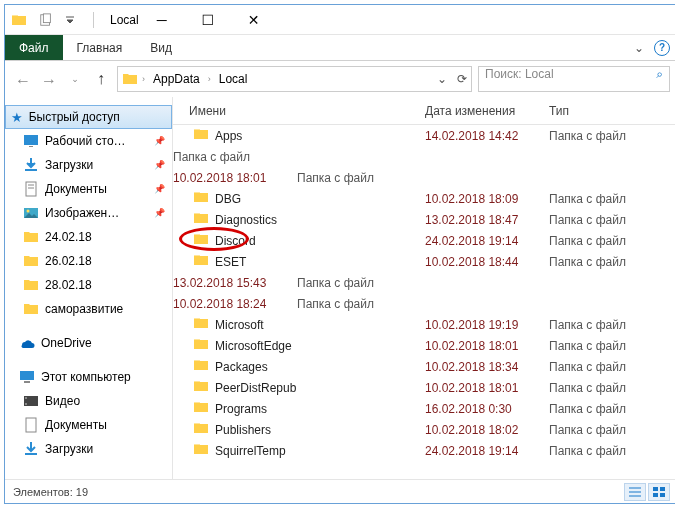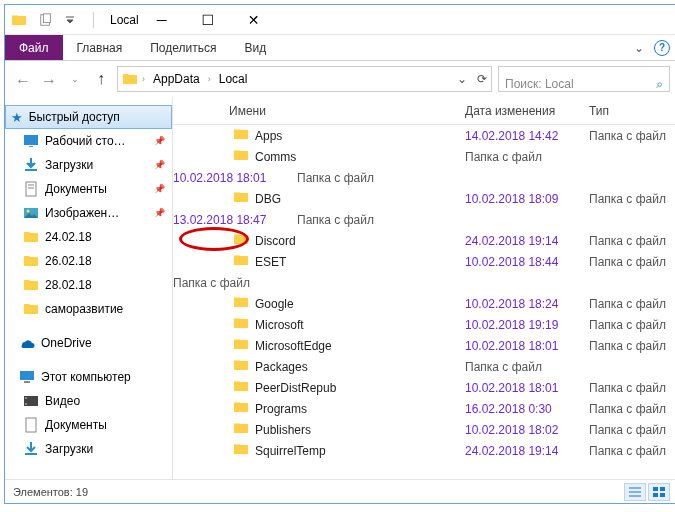--- a/index.html
+++ b/index.html
@@ -12,53 +12,53 @@
 .folder-glyph { width: 16px; height: 16px; }
 .titlebar-qat { display: flex; gap: 2px; margin-left: 4px; }
 .qat-btn { width: 22px; height: 22px; display: flex; align-items: center; justify-content: center; }
 .titlebar-sep { width: 1px; height: 16px; background: #ccc; margin: 0 8px; }
 .titlebar-title { font-size: 12px; color: #000; flex: 1; padding-left: 4px; }
 .titlebar-controls { display: flex; }
 .ctrl-btn { width: 46px; height: 30px; display: flex; align-items: center; justify-content: center; font-size: 14px; color: #000; }
 
 .ribbon { height: 26px; display: flex; align-items: stretch; border-bottom: 1px solid #d0d0d0; background: #fff; }
 .ribbon-tab { padding: 0 14px; font-size: 12px; display: flex; align-items: center; color: #333; }
-.ribbon-tab.file { background: #701a75; color: #fff; }
+.ribbon-tab.file { background: #14532d; color: #fff; }
 .ribbon-right { margin-left: auto; display: flex; align-items: center; padding-right: 8px; gap: 10px; color: #555; font-size: 12px; }
 .help-circle { width: 16px; height: 16px; border: 1.5px solid #1979ca; border-radius: 50%; display: flex; align-items: center; justify-content: center; color: #1979ca; font-size: 10px; font-weight: bold; }
 
 .navbar { height: 36px; display: flex; align-items: center; padding: 4px 8px; gap: 6px; }
 .nav-arrows { display: flex; gap: 6px; align-items: center; color: #888; }
 .nav-arrow { width: 20px; height: 20px; display: flex; align-items: center; justify-content: center; }
 .nav-arrow.enabled { color: #333; }
 .breadcrumb { flex: 1; height: 26px; border: 1px solid #ccc; display: flex; align-items: center; padding: 0 4px; gap: 4px; font-size: 12px; }
 .crumb { padding: 0 4px; }
 .crumb-sep { color: #888; font-size: 9px; }
 .crumb-spacer { flex: 1; }
-.searchbox { width: 172px; height: 26px; border: 1px solid #ccc; display: flex; align-items: flex-end; padding: 0 6px; font-size: 12px; color: #888; justify-content: space-between; }
+.searchbox { width: 192px; height: 26px; border: 1px solid #ccc; display: flex; align-items: flex-start; padding: 0 6px; font-size: 12px; color: #888; justify-content: space-between; }
 
 .body { flex: 1; display: flex; overflow: hidden; }
 
 .sidebar { width: 168px; border-right: 1px solid #e5e5e5; overflow-y: auto; padding-top: 8px; font-size: 12px; }
 .nav-item { display: flex; align-items: center; height: 24px; padding-left: 18px; gap: 6px; }
 .nav-item.top { padding-left: 6px; font-weight: normal; }
 .nav-item.selected { background: linear-gradient(#e6f0fa, #cce4f7); border: 1px solid #7bb3e5; padding-left: 5px; }
 .nav-pin { color: #1979ca; font-size: 13px; }
 .nav-icon { width: 16px; height: 16px; flex-shrink: 0; }
 .pin-tiny { color: #1979ca; font-size: 9px; margin-left: auto; margin-right: 6px; }
 
 .content { flex: 1; overflow: hidden; display: flex; flex-direction: column; }
 .headers { display: flex; height: 28px; border-bottom: 1px solid #e5e5e5; align-items: center; font-size: 12px; color: #444; }
-.col-name { width: 252px; padding-left: 16px; margin-left: 40px; }
+.col-name { width: 252px; padding-left: 16px; }
 .col-date { width: 124px; }
 .col-type { flex: 1; }
 .filelist { flex: 1; overflow: hidden; }
 .file-row { display: flex; height: 21px; align-items: center; font-size: 12px; color: #222; position: relative; }
 .file-row .col-name { display: flex; align-items: center; gap: 6px; padding-left: 20px; }
-.file-row .col-date { color: #6d28d9; }
+.file-row .col-date { color: #7f1d1d; }
 .file-row .col-type { color: #555; white-space: nowrap; overflow: hidden; }
 
 .circle-annotation { position: absolute; width: 70px; height: 24px; border: 3px solid #d40000; border-radius: 50%; left: 6px; top: -3px; pointer-events: none; }
 
 .statusbar { height: 24px; border-top: 1px solid #e5e5e5; display: flex; align-items: center; padding: 0 8px; font-size: 11px; color: #444; }
 .status-right { margin-left: auto; display: flex; gap: 2px; }
 .view-btn { width: 22px; height: 18px; border: 1px solid #bcd4ec; background: #e6f0fa; display: flex; align-items: center; justify-content: center; }
 
 svg.folder { width: 16px; height: 16px; }
 </style>
@@ -92,21 +92,20 @@
     <div class="titlebar-controls">
       <div class="ctrl-btn">─</div>
       <div class="ctrl-btn">☐</div>
       <div class="ctrl-btn">✕</div>
     </div>
   </div>
 
   <div class="ribbon">
     <div class="ribbon-tab file">Файл</div>
     <div class="ribbon-tab">Главная</div>
-    <div class="ribbon-tab">Поделиться</div>
     <div class="ribbon-tab">Вид</div>
     <div class="ribbon-right">
       <span>⌄</span>
       <div class="help-circle">?</div>
     </div>
   </div>
 
   <div class="navbar">
     <div class="nav-arrows">
       <div class="nav-arrow">←</div>
@@ -244,45 +243,45 @@
               <span><svg class="folder" viewBox="0 0 16 16">
                   <path fill="#ffcf48" d="M1 3h5l1 1h8v9H1z"></path>
                   <path fill="#ffe59a" d="M1 3h5l1 1H1z"></path>
                 </svg></span>
               <span>Apps</span>
             </div>
             <div class="col-date">14.02.2018 14:42</div>
             <div class="col-type">Папка с файл</div>
           </div>
           <div class="file-row">
-            <div class="col-name">
-              <span><svg class="folder" viewBox="0 0 16 16">
-                  <path fill="#ffcf48" d="M1 3h5l1 1h8v9H1z"></path>
-                  <path fill="#ffe59a" d="M1 3h5l1 1H1z"></path>
-                </svg></span>
-              <span>Comms</span>
-            </div>
             <div class="col-type">Папка с файл</div>
           </div>
           <div class="file-row">
             <div class="col-date">10.02.2018 18:01</div>
             <div class="col-type">Папка с файл</div>
           </div>
           <div class="file-row">
             <div class="col-name">
               <span><svg class="folder" viewBox="0 0 16 16">
                   <path fill="#ffcf48" d="M1 3h5l1 1h8v9H1z"></path>
                   <path fill="#ffe59a" d="M1 3h5l1 1H1z"></path>
                 </svg></span>
               <span>DBG</span>
             </div>
             <div class="col-date">10.02.2018 18:09</div>
             <div class="col-type">Папка с файл</div>
           </div>
           <div class="file-row">
+            <div class="col-name">
+              <span><svg class="folder" viewBox="0 0 16 16">
+                  <path fill="#ffcf48" d="M1 3h5l1 1h8v9H1z"></path>
+                  <path fill="#ffe59a" d="M1 3h5l1 1H1z"></path>
+                </svg></span>
+              <span>Diagnostics</span>
+            </div>
             <div class="col-date">13.02.2018 18:47</div>
             <div class="col-type">Папка с файл</div>
           </div>
           <div class="file-row">
             <div class="col-name">
               <span><svg class="folder" viewBox="0 0 16 16">
                   <path fill="#ffcf48" d="M1 3h5l1 1h8v9H1z"></path>
                   <path fill="#ffe59a" d="M1 3h5l1 1H1z"></path>
                 </svg></span>
               <span>Discord</span>
@@ -296,30 +295,24 @@
               <span><svg class="folder" viewBox="0 0 16 16">
                   <path fill="#ffcf48" d="M1 3h5l1 1h8v9H1z"></path>
                   <path fill="#ffe59a" d="M1 3h5l1 1H1z"></path>
                 </svg></span>
               <span>ESET</span>
             </div>
             <div class="col-date">10.02.2018 18:44</div>
             <div class="col-type">Папка с файл</div>
           </div>
           <div class="file-row">
-            <div class="col-type">Папка с файл</div>
-          </div>
-          <div class="file-row">
-            <div class="col-name">
-              <span><svg class="folder" viewBox="0 0 16 16">
-                  <path fill="#ffcf48" d="M1 3h5l1 1h8v9H1z"></path>
-                  <path fill="#ffe59a" d="M1 3h5l1 1H1z"></path>
-                </svg></span>
-              <span>Google</span>
-            </div>
+            <div class="col-date">13.02.2018 15:43</div>
+            <div class="col-type">Папка с файл</div>
+          </div>
+          <div class="file-row">
             <div class="col-date">10.02.2018 18:24</div>
             <div class="col-type">Папка с файл</div>
           </div>
           <div class="file-row">
             <div class="col-name">
               <span><svg class="folder" viewBox="0 0 16 16">
                   <path fill="#ffcf48" d="M1 3h5l1 1h8v9H1z"></path>
                   <path fill="#ffe59a" d="M1 3h5l1 1H1z"></path>
                 </svg></span>
               <span>Microsoft</span>
@@ -339,20 +332,21 @@
             <div class="col-type">Папка с файл</div>
           </div>
           <div class="file-row">
             <div class="col-name">
               <span><svg class="folder" viewBox="0 0 16 16">
                   <path fill="#ffcf48" d="M1 3h5l1 1h8v9H1z"></path>
                   <path fill="#ffe59a" d="M1 3h5l1 1H1z"></path>
                 </svg></span>
               <span>Packages</span>
             </div>
+            <div class="col-date">10.02.2018 18:34</div>
             <div class="col-type">Папка с файл</div>
           </div>
           <div class="file-row">
             <div class="col-name">
               <span><svg class="folder" viewBox="0 0 16 16">
                   <path fill="#ffcf48" d="M1 3h5l1 1h8v9H1z"></path>
                   <path fill="#ffe59a" d="M1 3h5l1 1H1z"></path>
                 </svg></span>
               <span>PeerDistRepub</span>
             </div>

